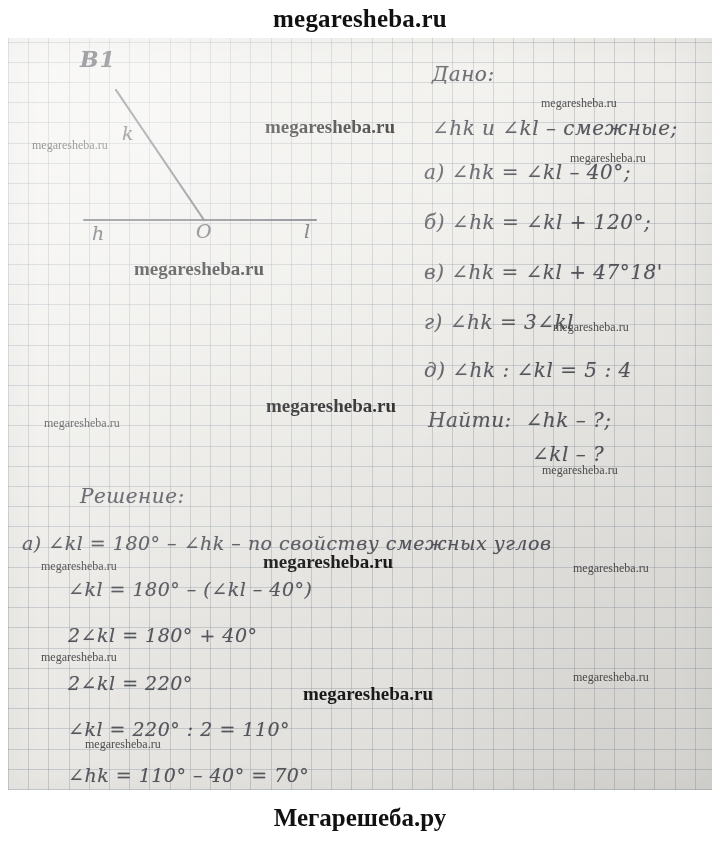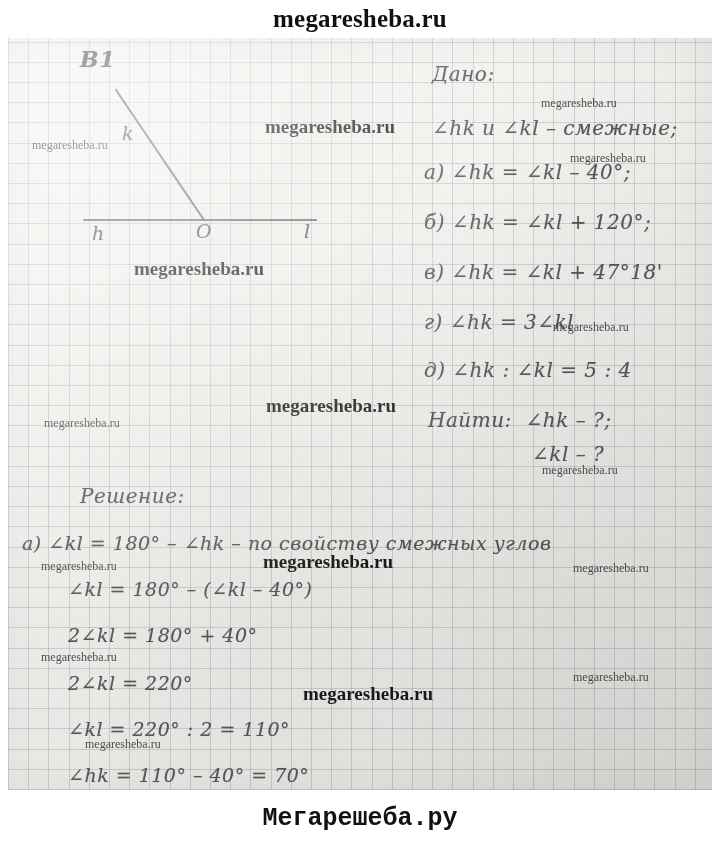--- a/index.html
+++ b/index.html
@@ -33,21 +33,21 @@
   }
   .brand-bottom {
     position: absolute;
     bottom: 0;
     left: 0;
     width: 720px;
     height: 56px;
     display: flex;
     align-items: center;
     justify-content: center;
-    font-family: Liberation Mono, monospace;
+    font-family: Liberation Serif, serif;
     font-size: 25px;
     font-weight: bold;
     color: #111;
   }
 
   
   .page {
     position: absolute;
     top: 38px;
     left: 8px;

